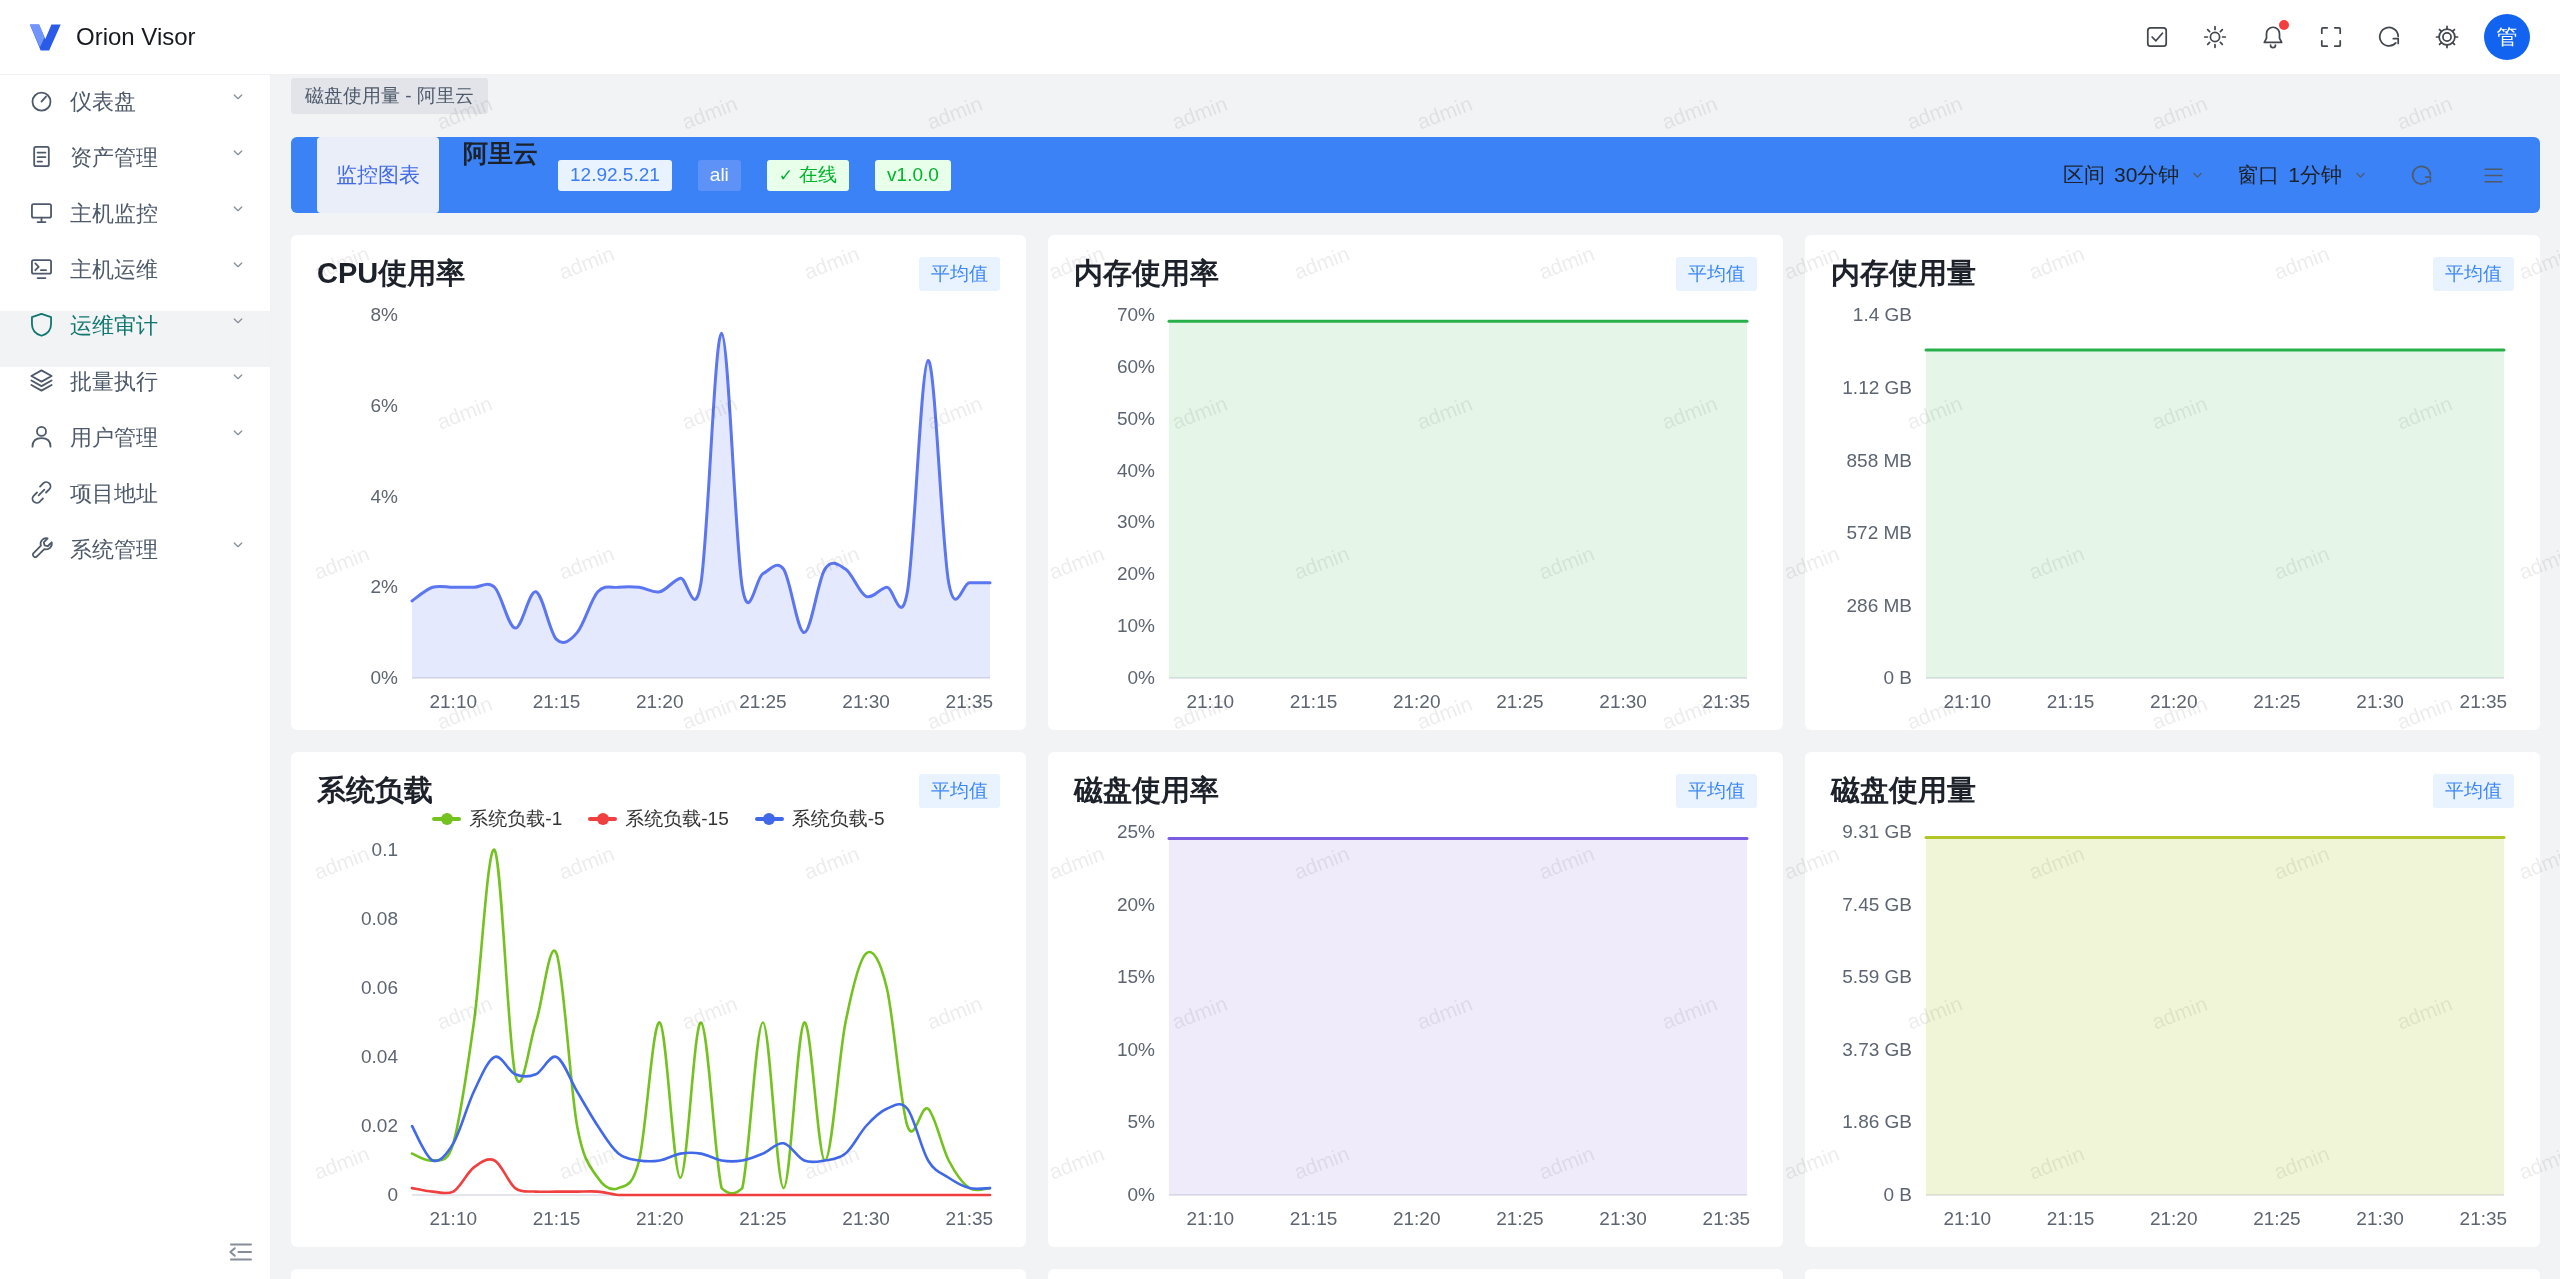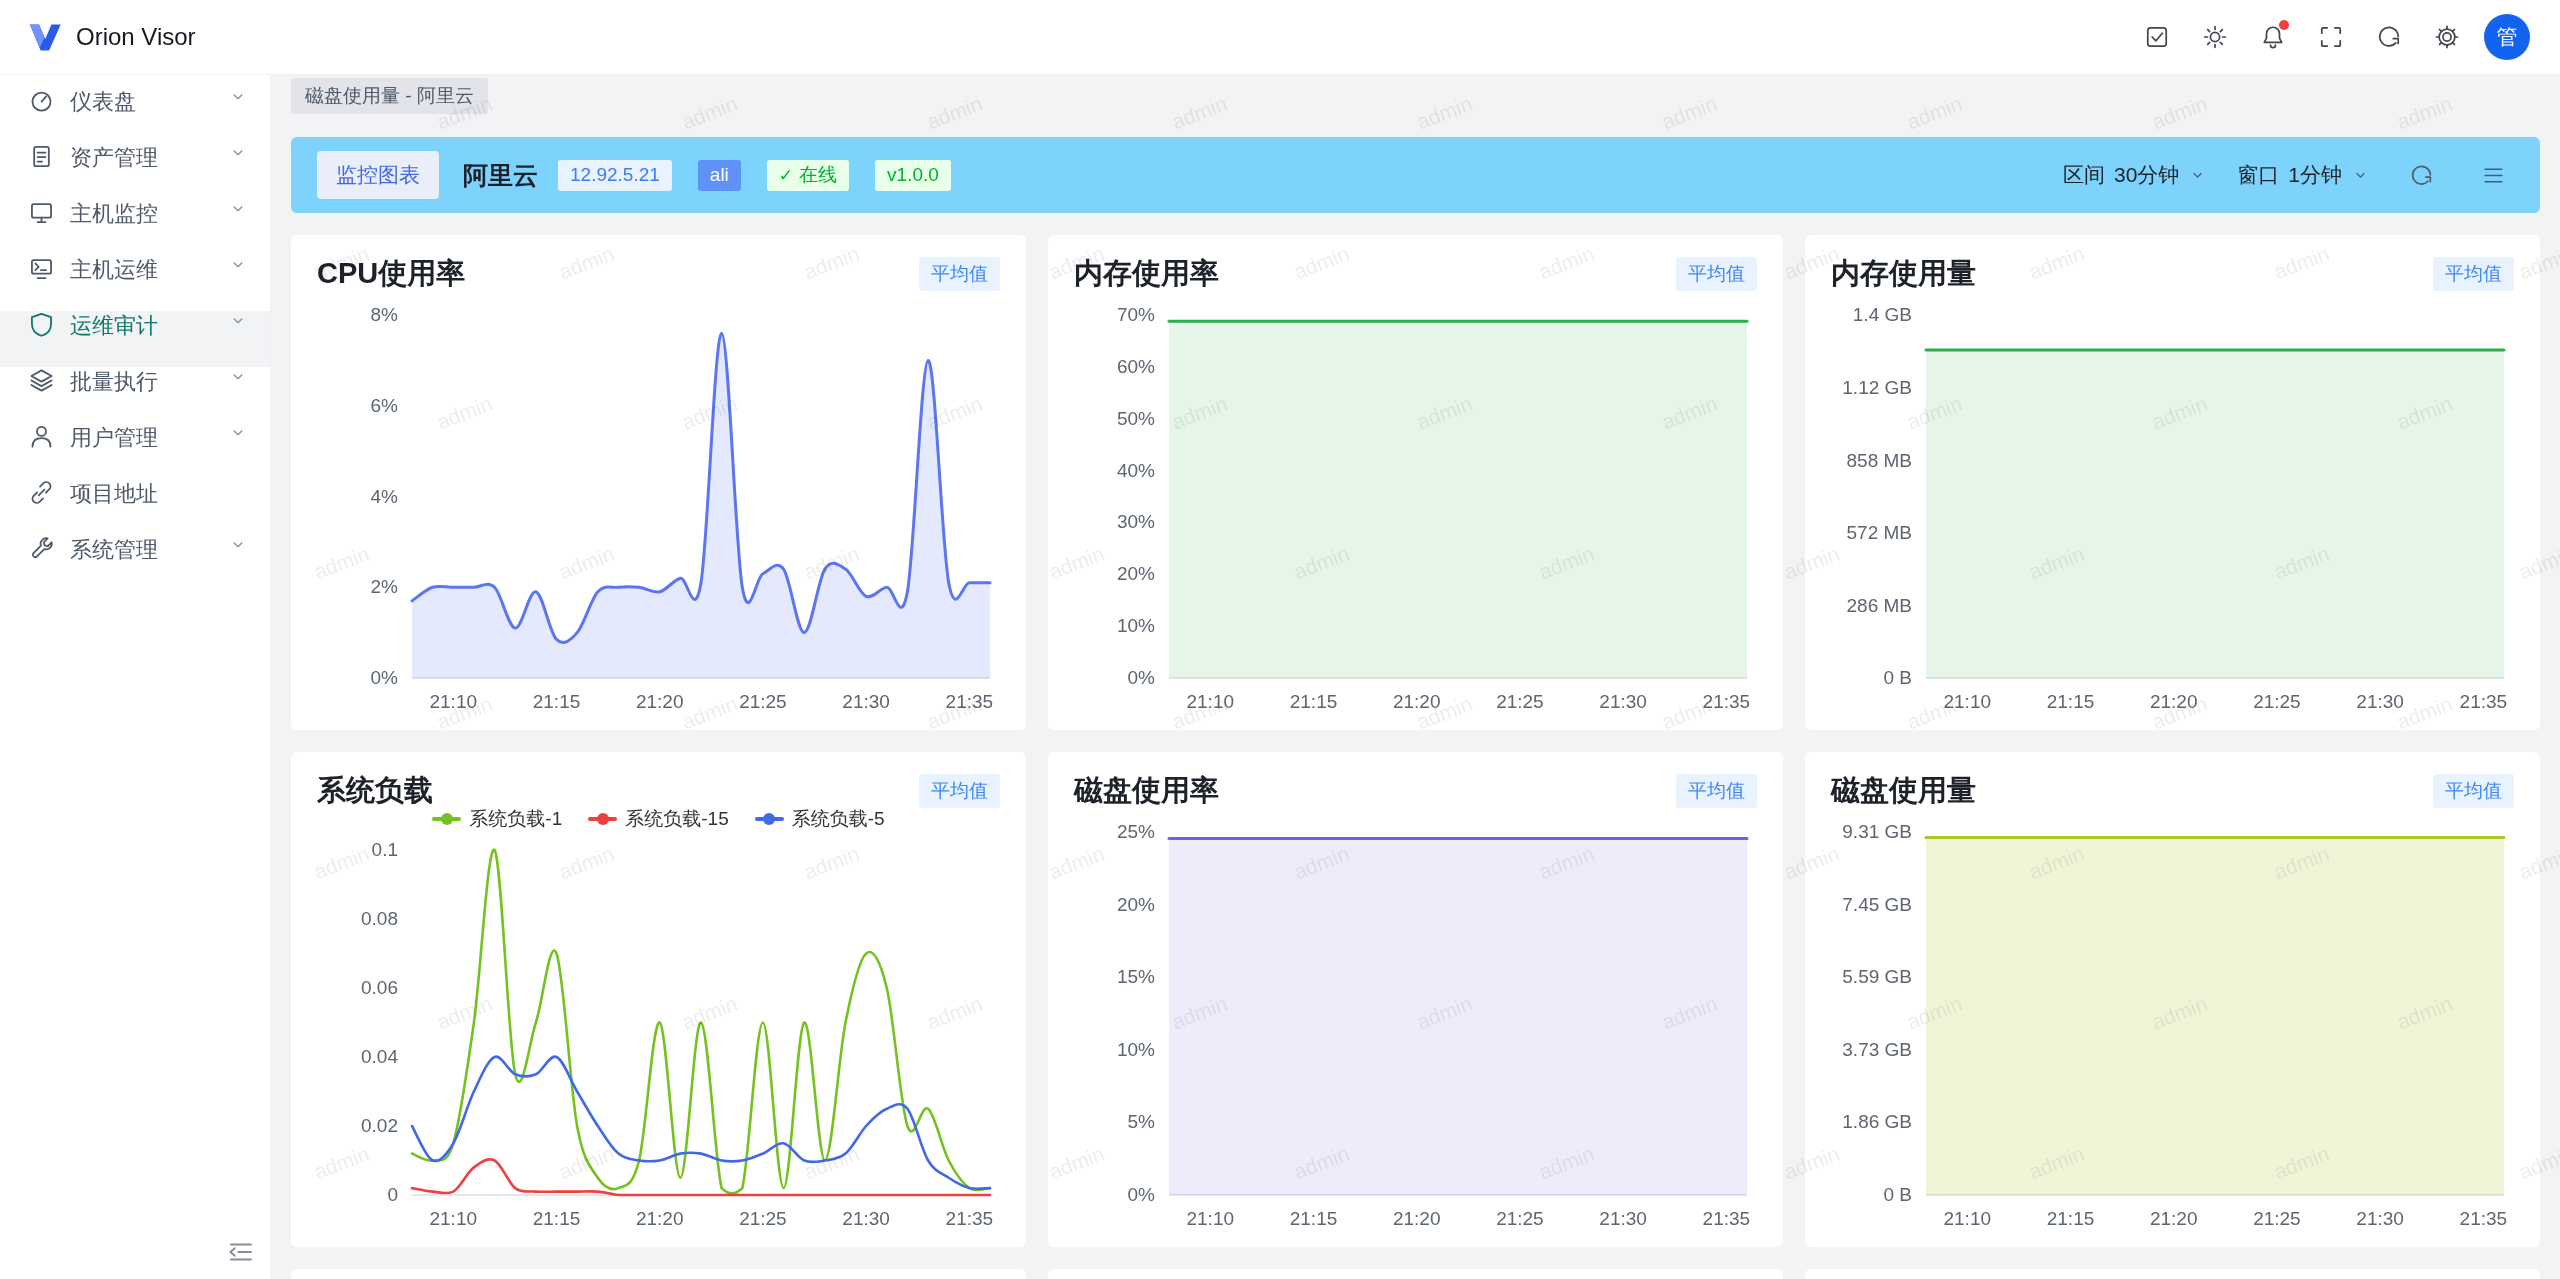--- a/index.html
+++ b/index.html
@@ -36,21 +36,21 @@
   .mi-chev{width:20px;height:20px;color:#8a919f;display:inline-flex}
   .sidebar-collapse{position:absolute;bottom:12px;right:14px;width:30px;height:30px;color:#868d99;cursor:pointer}
 
   
   .breadcrumb-bar{position:absolute;top:75px;left:271px;right:0;height:42px;display:flex;
     align-items:center;padding-left:20px;z-index:5}
   .crumb{background:#e2e4ea;color:#4e5969;font-size:19px;padding:5px 14px;border-radius:3px;cursor:pointer}
 
   
   .main{position:absolute;top:117px;left:271px;right:0;bottom:0;padding:20px 20px 0;overflow:hidden}
-  .toolbar-card{height:76px;background:#7dd3fc;border-radius:6px;display:flex;align-items:center;
+  .toolbar-card{height:76px;background:#3b82f6;border-radius:6px;display:flex;
     padding:0 26px;margin-bottom:22px}
   .view-btn{background:#e9eef9;color:#4169e8;border:none;font-size:21px;padding:10px 19px;
     border-radius:4px;cursor:pointer;margin-right:24px;font-family:inherit}
   .host-name{font-size:25px;font-weight:700;margin-right:20px}
   #toolbar-tags{display:flex;align-items:center;gap:26px}
   .tag{display:inline-flex;align-items:center;height:31px;padding:0 12px;border-radius:3px;font-size:19px}
   .tag.blue-light{background:#e8f3ff;color:#3c7cf5}
   .tag.blue-solid{background:#5f92f7;color:#fff}
   .tag.green-light{background:#e8ffea;color:#00b42a}
   .tag .check-glyph{font-size:17px;margin-right:6px}

